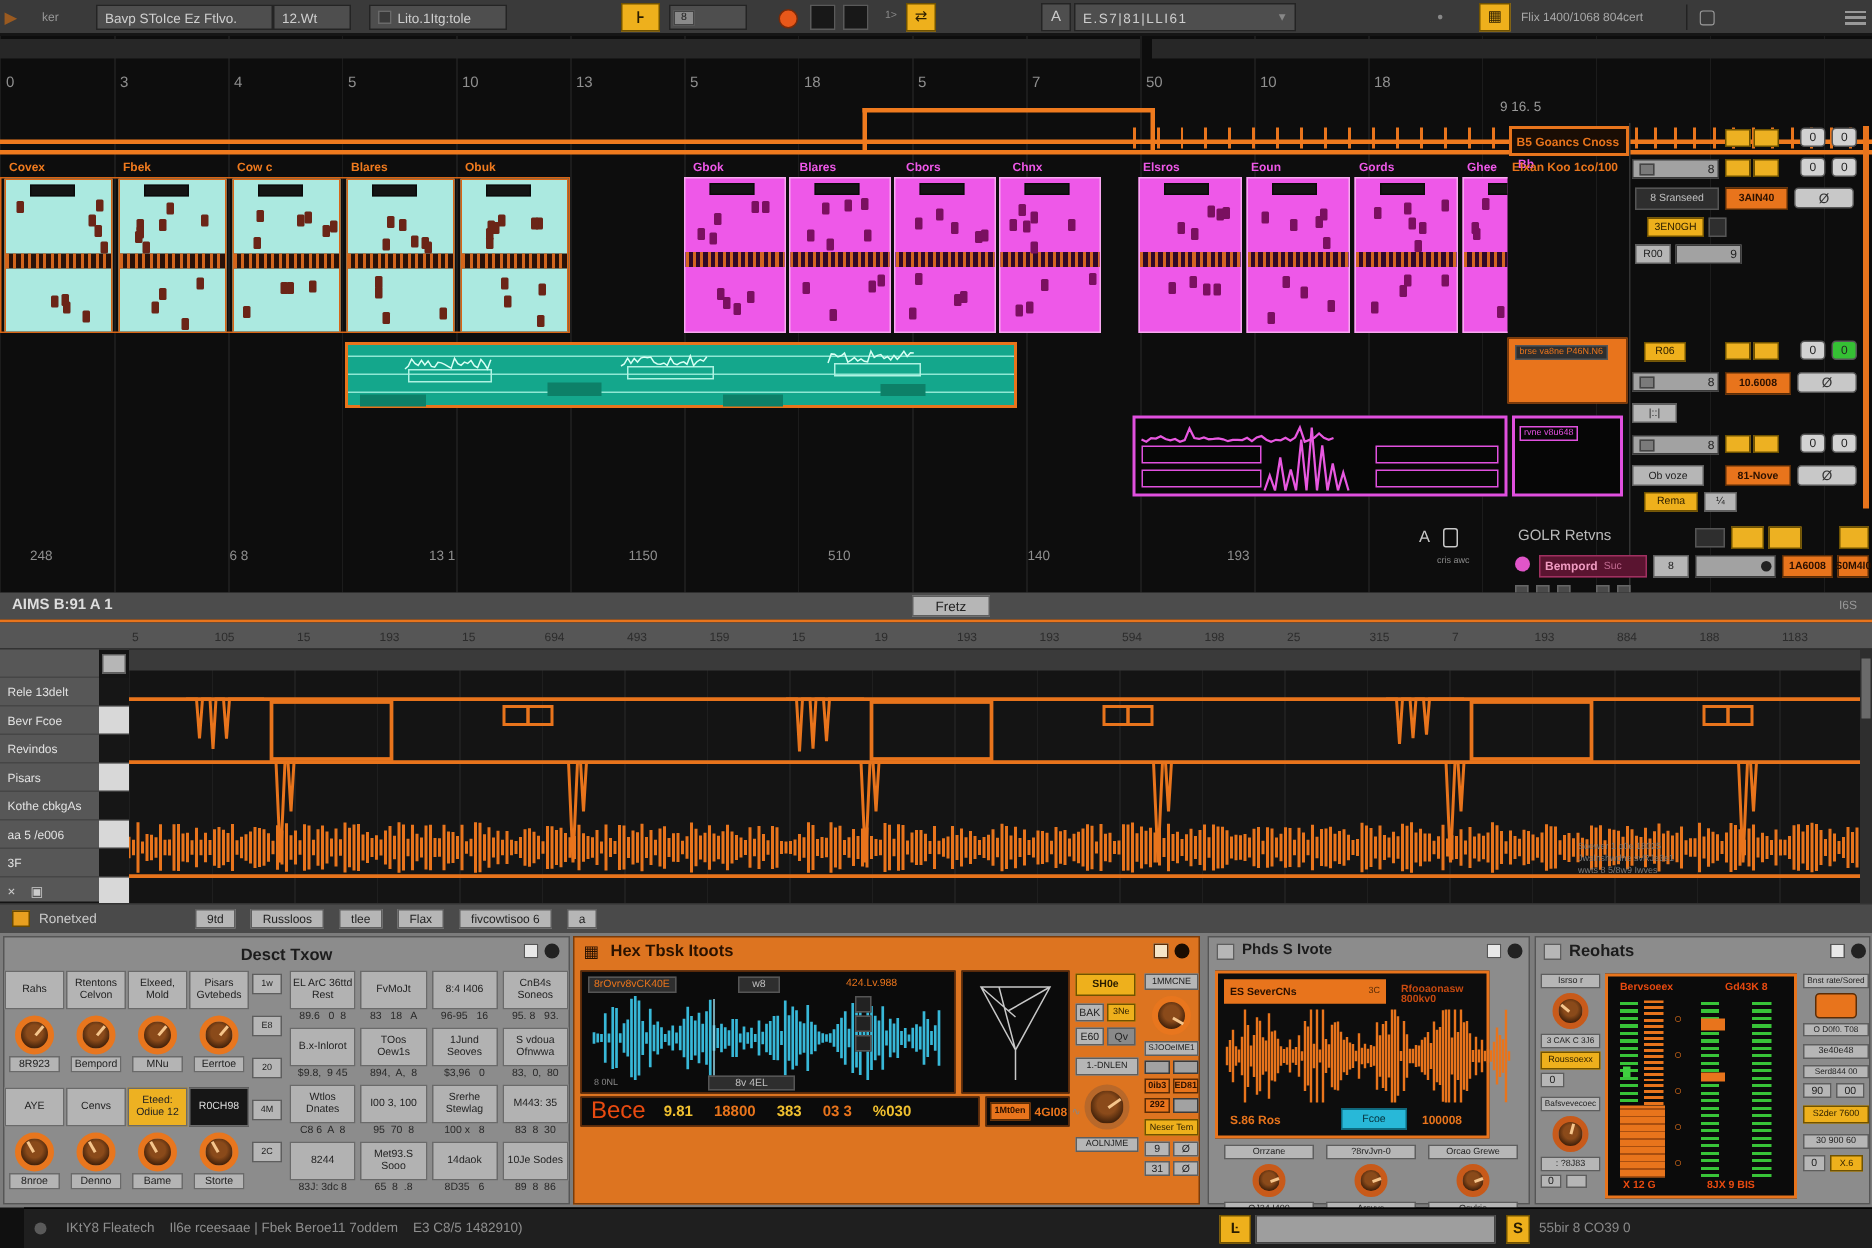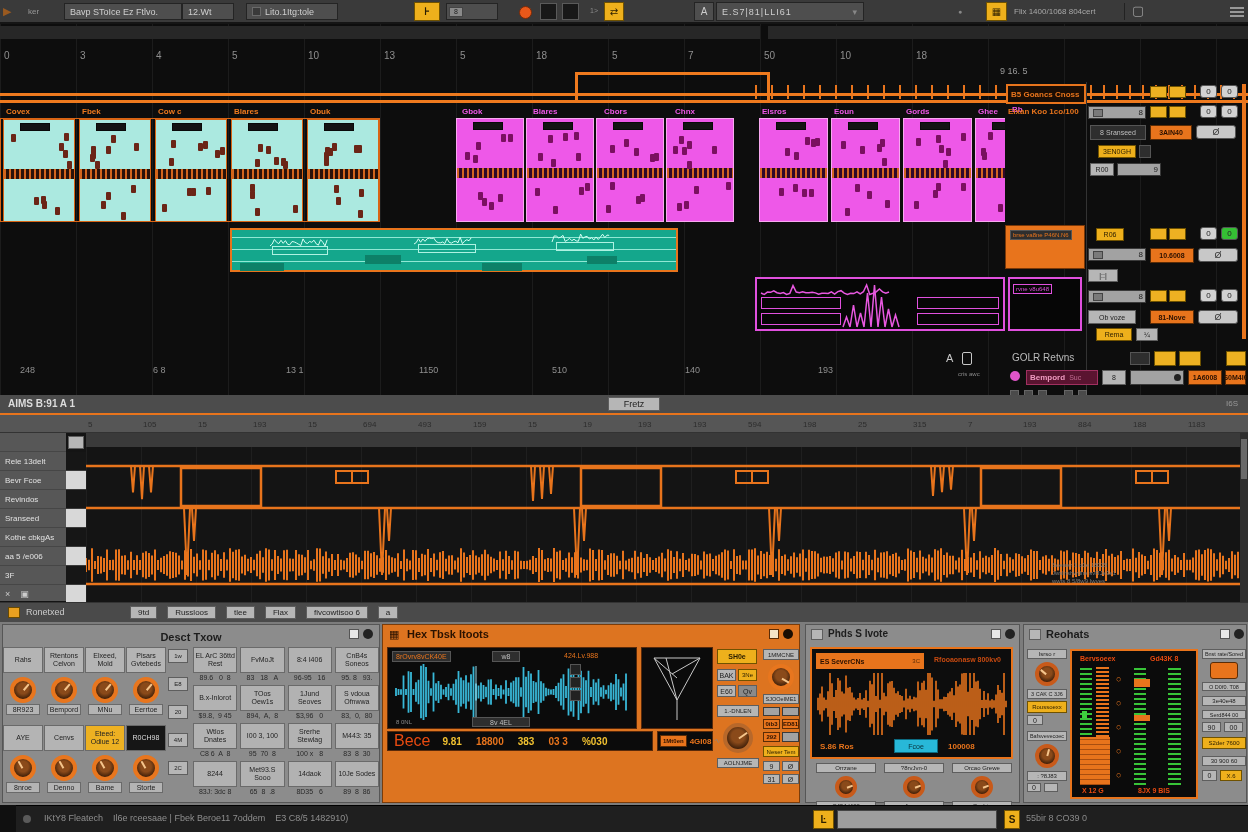--- a/index.html
+++ b/index.html
@@ -502,21 +502,21 @@
         </div>
     </div>
 
     <div class="a" style="left:0;top:38px;width:66px;height:168px;background:#575757">
       <div class="lane"></div>
       <div>
 
       <div class="lane">Rele 13delt</div>
           <div class="lane">Bevr Fcoe</div>
           <div class="lane">Revindos</div>
-          <div class="lane">Sranseed</div>
+          <div class="lane">Pisars</div>
           <div class="lane">Kothe cbkgAs</div>
           <div class="lane">aa 5 /e006</div>
           <div class="lane">3F</div>
         </div>
       <div class="lane" style="gap:10px">
         <span style="color:#ccc;font-size:9px">×</span>
         <span style="color:#ccc;font-size:9px">▣</span>
       </div>
     </div>
     <div class="a gbx" style="left:68px;top:41px;width:16px;height:13px"></div>
@@ -801,21 +801,21 @@
           <span class="gbx" style="width:17px;height:10px">Ø</span>
         </div>
       </div>
     </div>
 
     <div class="dev" style="left:805px;width:215px">
       <span class="a gbx" style="left:5px;top:4px;width:12px;height:11px"></span>
       <span class="a dtitle" style="left:22px;top:3px;font-size:10px">Phds S Ivote</span>
       <span class="a" style="left:185px;top:4px;width:10px;height:10px;background:#e8e8e8;border:1px solid #555"></span>
       <span class="a" style="left:199px;top:4px;width:10px;height:10px;border-radius:50%;background:#222"></span>
-      <div class="a" style="left:4px;top:22px;width:203px;height:112px;background:#0d0d0d;border:2px solid #e8741c">
+      <div class="a" style="left:4px;top:22px;width:183px;height:112px;background:#0d0d0d;border:2px solid #e8741c">
         <div class="a flex" style="left:4px;top:4px;width:108px;height:16px;border:1px solid #e8741c;background:#e8741c;justify-content:space-between;padding:0 3px">
           <span style="color:#2a1000;font-size:7px;font-weight:bold">ES SeverCNs</span>
           <span style="color:#5a2c06;font-size:6px">3C</span>
         </div>
         <span style="position:absolute;left:122px;top:7px;color:#c84a10;font-size:7px;font-weight:bold">Rfooaonasw 800kv0</span>
         <svg id="wav3-svg" width="198" height="62" style="left:2px;top:24px">
             <path d="M4,24.87000745174737 v12.259985096505265 M6,20.39527089002855 v21.209458219942903 M8,13.524060759616258 v34.95187848076748 M10,24.526668132854645 v12.946663734290713 M12,26.740164090318306 v8.519671819363388 M14,18.207923852108067 v25.584152295783863 M16,-0.9900697254895228 v63.980139450979046 M18,10.369027406739491 v41.26194518652102 M20,24.012012841070423 v13.975974317859151 M22,17.07858776941537 v27.842824461169258 M24,5.106373560987212 v51.787252878025576 M26,7.487539823044976 v47.02492035391005 M28,18.42438223542242 v25.15123552915516 M30,20.597821923047423 v20.804356153905154 M32,2.5065409820364657 v56.98691803592707 M34,14.642463107827574 v32.71507378434485 M36,13.986768581957886 v34.02646283608423 M38,19.55465703099007 v22.89068593801986 M40,24.560513857096026 v12.878972285807947 M42,26.399970073672613 v9.200059852654778 M44,25.1038352902358 v11.7923294195284 M46,19.996269557531292 v22.007460884937412 M48,26.524984446209423 v8.950031107581152 M50,25.013795427825123 v11.972409144349754 M52,17.166579144011223 v27.666841711977558 M54,27.79054923278775 v6.418901534424497 M56,7.704121219448123 v46.591757561103755 M58,11.263764259017861 v39.47247148196428 M60,-2.0448901848027816 v66.08978036960556 M62,22.912811968952713 v16.174376062094574 M64,-4.34865657297938 v70.69731314595876 M66,26.712482259895225 v8.575035480209554 M68,-1.434012996713733 v64.86802599342747 M70,19.672707283564648 v22.6545854328707 M72,23.197458345694788 v15.605083308610423 M74,10.24569247659727 v41.50861504680546 M76,8.537697321459614 v44.92460535708077 M78,8.048078432186788 v45.903843135626424 M80,14.85520786897024 v32.28958426205952 M82,20.227230597069024 v21.545538805861955 M84,18.341620028636413 v25.316759942727177 M86,21.9986165181853 v18.002766963629394 M88,23.022383153875346 v15.955233692249305 M90,27.52191883892341 v6.956162322153183 M92,15.822646804182538 v30.354706391634924 M94,25.450836426213815 v11.098327147572368 M96,22.84162059137079 v16.31675881725842 M98,26.1958279012626 v9.608344197474798 M100,23.634306459212688 v14.731387081574626 M102,24.534748597814655 v12.93050280437069 M104,8.439331448319148 v45.121337103361704 M106,17.18725545367952 v27.625489092640965 M108,9.669394762849603 v42.661210474300795 M110,7.711425335785499 v46.577149328429 M112,16.6602158504788 v28.679568299042398 M114,-2.7313481574196388 v67.46269631483928 M116,-1.5182750556160158 v65.03655011123203 M118,4.5404255031331395 v52.91914899373372 M120,27.69711529881708 v6.605769402365837 M122,7.732541255166634 v46.53491748966673 M124,16.52958085252172 v28.940838294956567 M126,26.146426086803494 v9.707147826393015 M128,26.16972329046485 v9.660553419070299 M130,23.632747866236993 v14.734504267526015 M132,24.03320532761863 v13.93358934476274 M134,20.18594702795244 v21.628105944095118 M136,18.43203021763766 v25.13593956472468 M138,14.923527998130922 v32.152944003738156 M140,22.366866730601608 v17.26626653879679 M142,8.047332775910405 v45.90533444817919 M144,13.517085412139597 v34.965829175720806 M146,11.584609090583744 v38.83078181883251 M148,0.42275563754249745 v61.154488724915005 M150,-2.4538153160275016 v66.907630632055 M152,-2.160453320474474 v66.32090664094895 M154,18.650039010131717 v24.699921979736565 M156,-4.870589041554041 v71.74117808310808 M158,14.920839651865684 v32.15832069626863 M160,-2.4613611174696075 v66.92272223493922 M162,8.507893410475997 v44.984213179048005 M164,7.626543282632468 v46.74691343473506 M166,15.799589776146558 v30.400820447706884 M168,27.027642671167285 v7.944714657665433 M170,18.111623303064654 v25.776753393870695 M172,26.73321256494136 v8.533574870117278 M174,20.14125860330875 v21.717482793382505 M176,27.582348428307714 v6.83530314338457 M178,26.338132118212954 v9.323735763574092 M180,27.245985648614436 v7.5080287027711305 M182,21.54617050054027 v18.907658998919455 M184,11.969134601921983 v38.061730796156034 M186,17.004019228847504 v27.991961542304995 M188,19.86874547981557 v22.26250904036886 M190,-0.05250260468677226 v62.105005209373545 M192,27.86815858318474 v6.263682833630516 " stroke="#e8741c" stroke-width="1.6"></path>
           </svg>
         <span style="position:absolute;left:8px;top:93px;color:#e8741c;font-size:8px;font-weight:bold">S.86 Ros</span>
         <div class="a" style="left:82px;top:90px;width:44px;height:14px;background:#28b8d8;border:1px solid #0c6a80;color:#06303a;font-size:7px;display:flex;align-items:center;justify-content:center">Fcoe</div>

